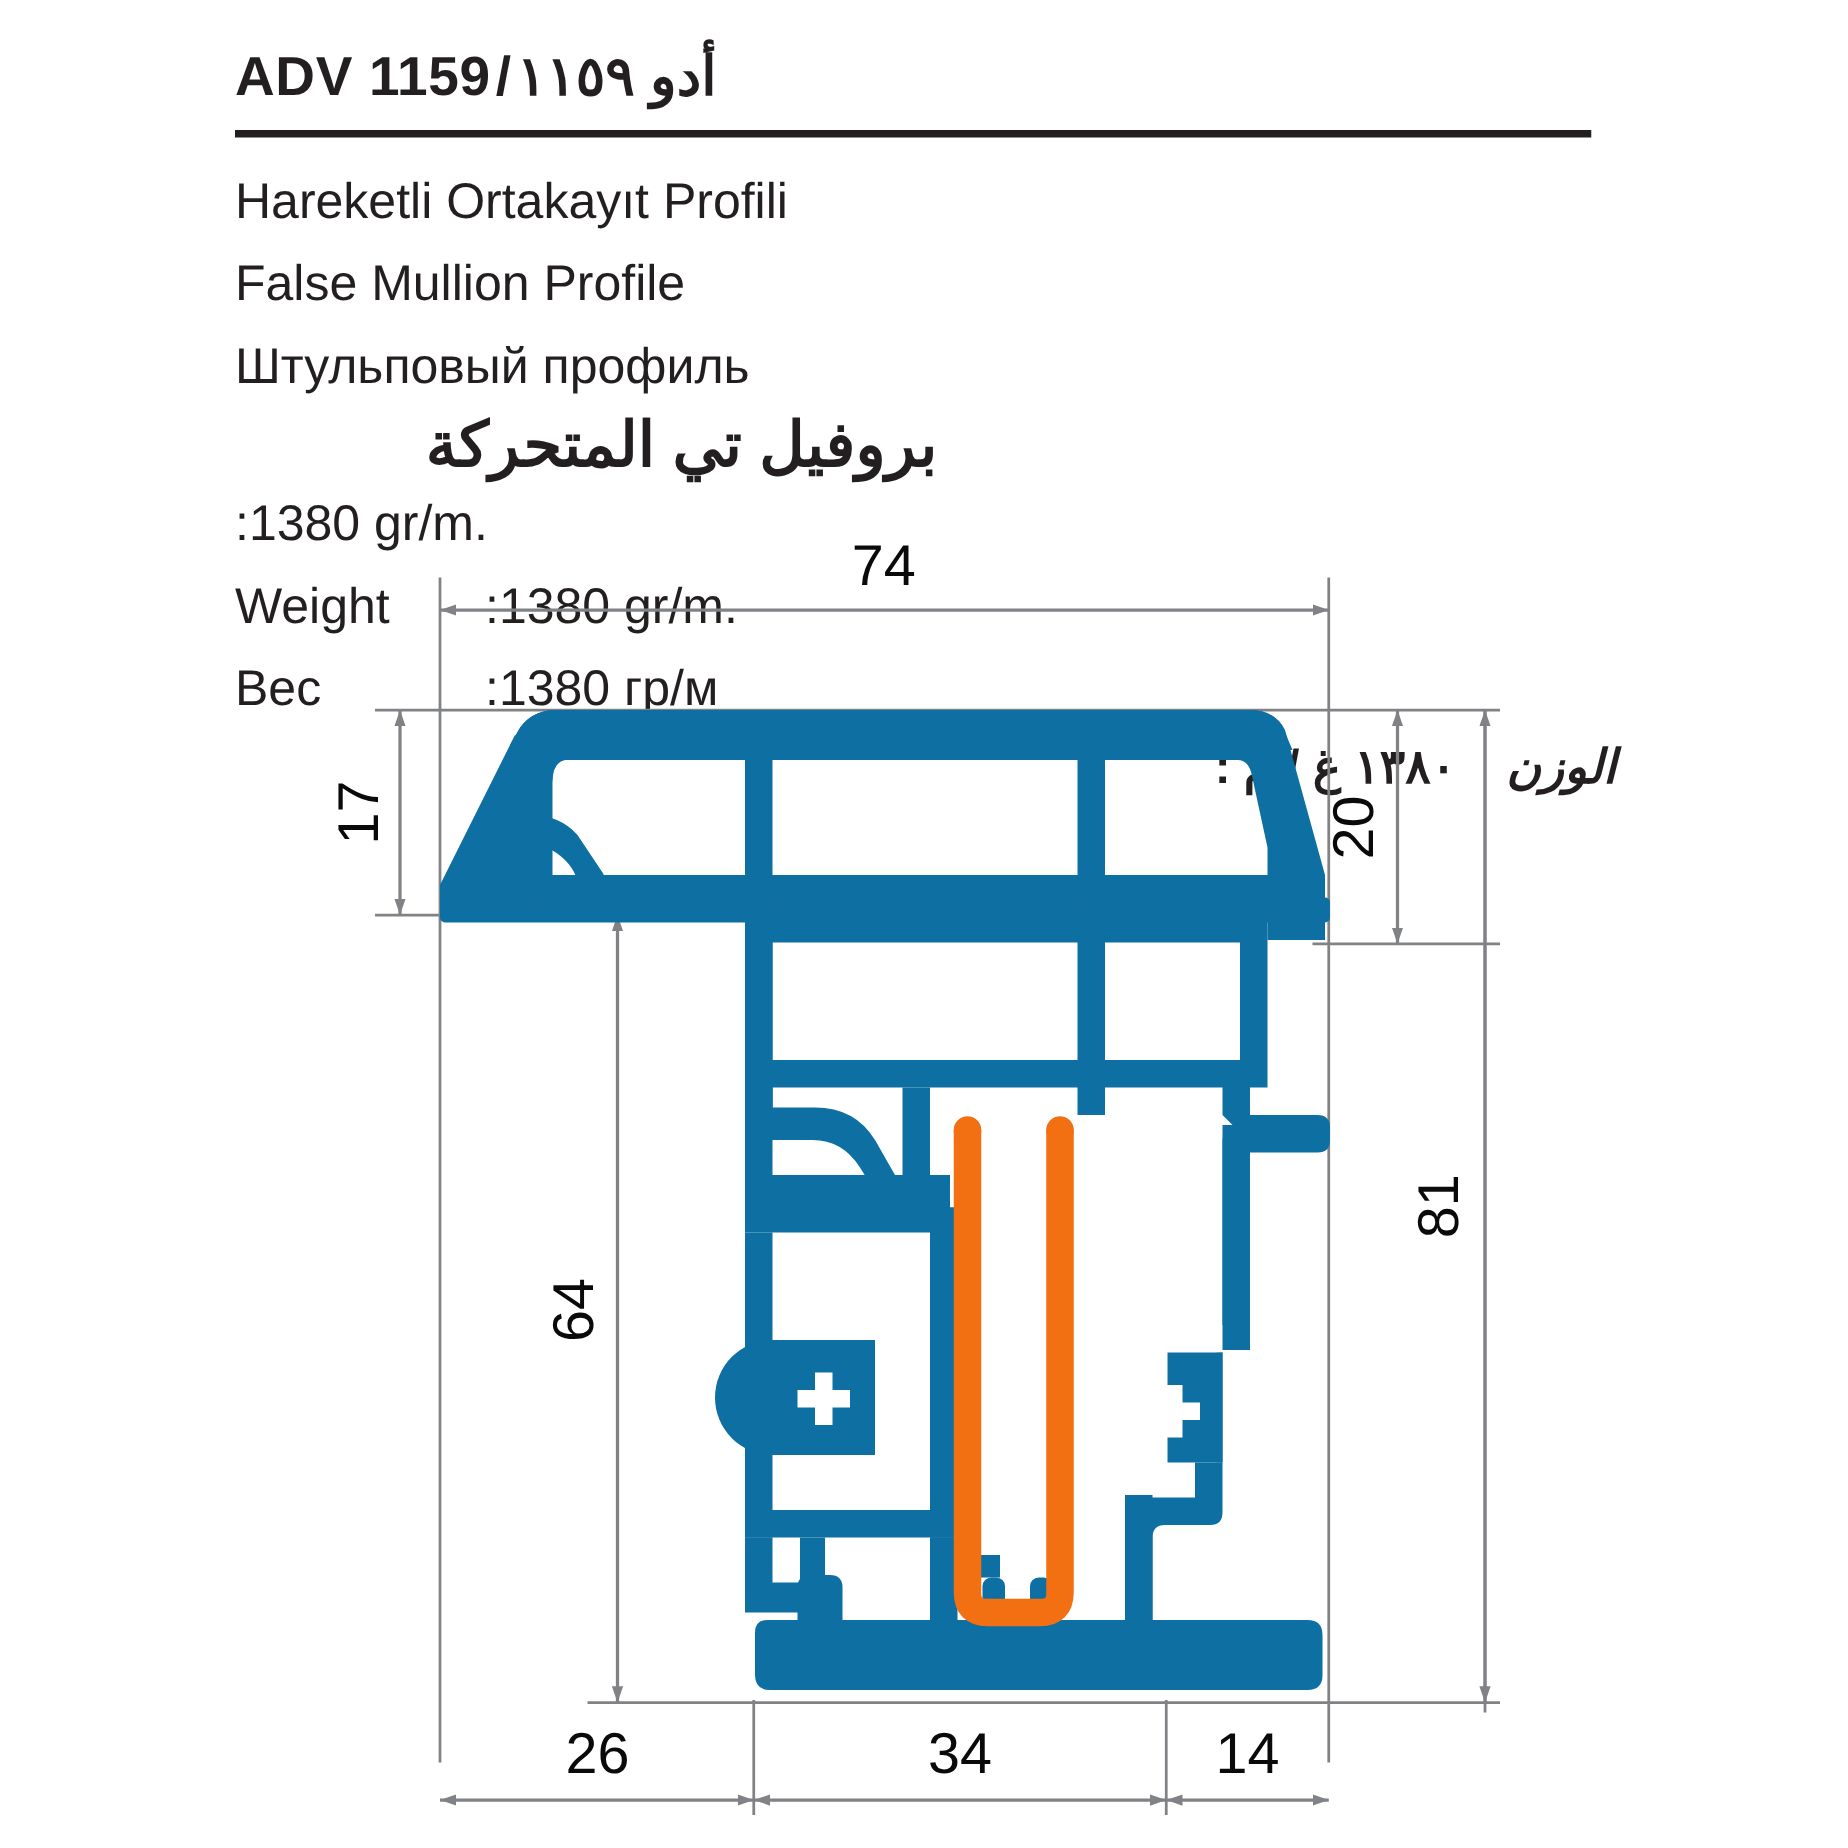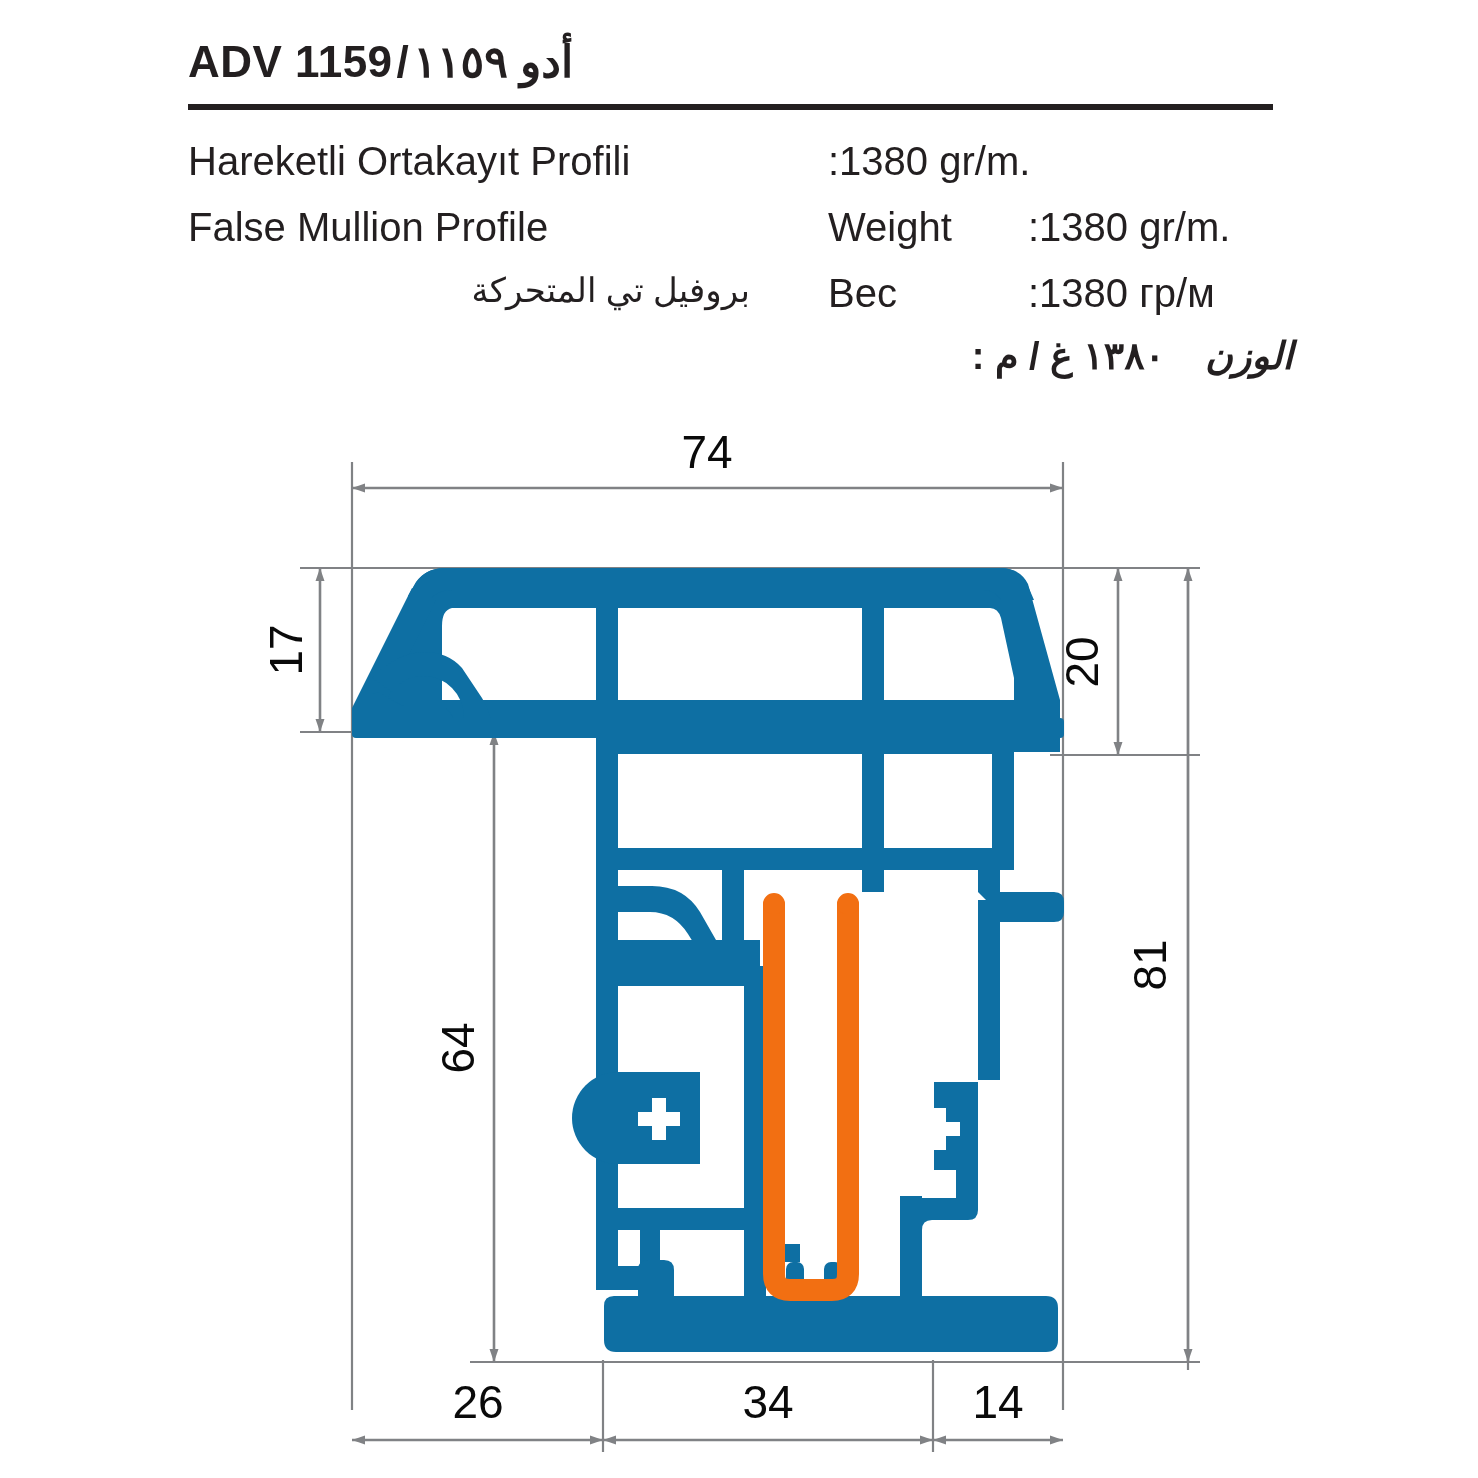--- a/index.html
+++ b/index.html
@@ -45,43 +45,43 @@
   #title-rule {
     margin-top: 6px;
     height: 6px;
     background: #231f20;
     width: 1085px;
   }
 
   #info {
     margin-top: 18px;
     display: flex;
-    flex-direction: row;
+    flex-direction: column;
     justify-content: flex-end;
   }
   #info-left {
     width: 640px;
   }
   #info-right {
     flex: 1;
     display: flex;
     flex-direction: column;
   }
 
   .desc-line {
     font-size: 40px;
     line-height: 66px;
     white-space: pre;
     color: #231f20;
   }
   .desc-line.ar {
     direction: rtl;
     text-align: right;
-    font-weight: normal;
-    font-size: 34px;
+    font-weight: bold;
+    font-size: 50px;
     line-height: 60px;
     padding-right: 78px;
   }
 
   .wrow {
     display: flex;
     flex-direction: row;
     font-size: 40px;
     line-height: 66px;
     white-space: pre;
@@ -123,20 +123,21 @@
     <span id="title-ar">أدو ١١٥٩</span>
   </div>
 
   <div id="title-rule"></div>
 
   <div id="info">
 
     <div id="info-left">
       <div class="desc-line">Hareketli Ortakayıt Profili</div>
       <div class="desc-line">False Mullion Profile</div>
+      <div class="desc-line">Штульповый профиль</div>
       <div class="desc-line ar">بروفيل تي المتحركة</div>
     </div>
 
     <div id="info-right">
       <div class="wrow">
         <span class="wvalue">:1380 gr/m.</span>
       </div>
       <div class="wrow">
         <span class="wlabel">Weight</span>
         <span class="wvalue">:1380 gr/m.</span>

